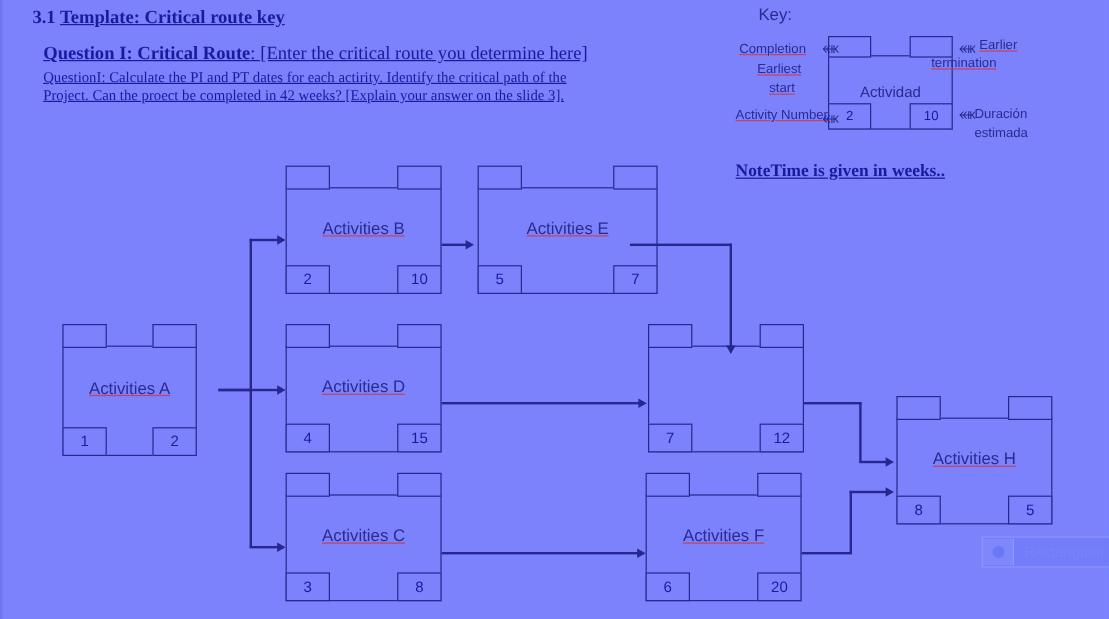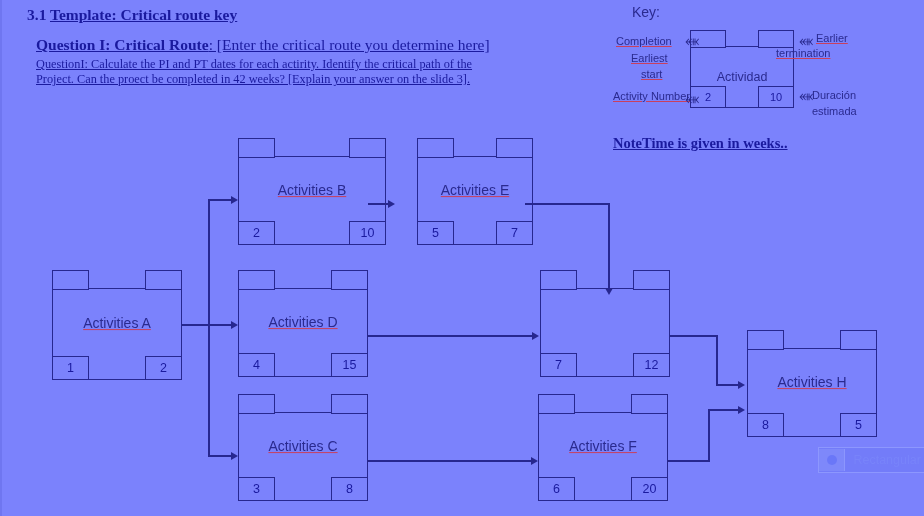--- a/index.html
+++ b/index.html
@@ -220,29 +220,29 @@
   <div class="ln v" style="left:716px;top:335px;height:50px;"></div>
   <div class="ln h" style="left:716px;top:384px;width:26px;"></div>
   <div class="ah" style="left:738px;top:381px;"></div>
 
   <div class="ln h" style="left:668px;top:460px;width:42px;"></div>
   <div class="ln v" style="left:708px;top:409px;height:52px;"></div>
   <div class="ln h" style="left:708px;top:409px;width:34px;"></div>
   <div class="ah" style="left:738px;top:406px;"></div>
 
   <div id="nodes-layer">
-      <div class="node" style="left: 52px; top: 270px; width: 130px; height: 110px;">
+      <div class="node" style="left: 52px; top: 270px; width: 112px; height: 110px;">
         <div class="body"></div>
         <div class="stub left" style="width:37px"></div>
         <div class="stub right" style="width:37px"></div>
         <div class="title">Activities A</div>
         <div class="cell left" style="width:37px">1</div>
         <div class="cell right" style="width:37px">2</div>
       </div>
-      <div class="node" style="left: 238px; top: 138px; width: 148px; height: 107px;">
+      <div class="node" style="left: 238px; top: 138px; width: 130px; height: 107px;">
         <div class="body"></div>
         <div class="stub left" style="width:37px"></div>
         <div class="stub right" style="width:37px"></div>
         <div class="title">Activities B</div>
         <div class="cell left" style="width:37px">2</div>
         <div class="cell right" style="width:37px">10</div>
       </div>
       <div class="node" style="left: 238px; top: 394px; width: 130px; height: 107px;">
         <div class="body"></div>
         <div class="stub left" style="width:37px"></div>
@@ -252,21 +252,21 @@
         <div class="cell right" style="width:37px">8</div>
       </div>
       <div class="node" style="left: 238px; top: 270px; width: 130px; height: 107px;">
         <div class="body"></div>
         <div class="stub left" style="width:37px"></div>
         <div class="stub right" style="width:37px"></div>
         <div class="title">Activities D</div>
         <div class="cell left" style="width:37px">4</div>
         <div class="cell right" style="width:37px">15</div>
       </div>
-      <div class="node" style="left: 417px; top: 138px; width: 116px; height: 107px;">
+      <div class="node" style="left: 398px; top: 138px; width: 150px; height: 107px;">
         <div class="body"></div>
         <div class="stub left" style="width:37px"></div>
         <div class="stub right" style="width:37px"></div>
         <div class="title">Activities E</div>
         <div class="cell left" style="width:37px">5</div>
         <div class="cell right" style="width:37px">7</div>
       </div>
       <div class="node" style="left: 538px; top: 394px; width: 130px; height: 107px;">
         <div class="body"></div>
         <div class="stub left" style="width:37px"></div>

